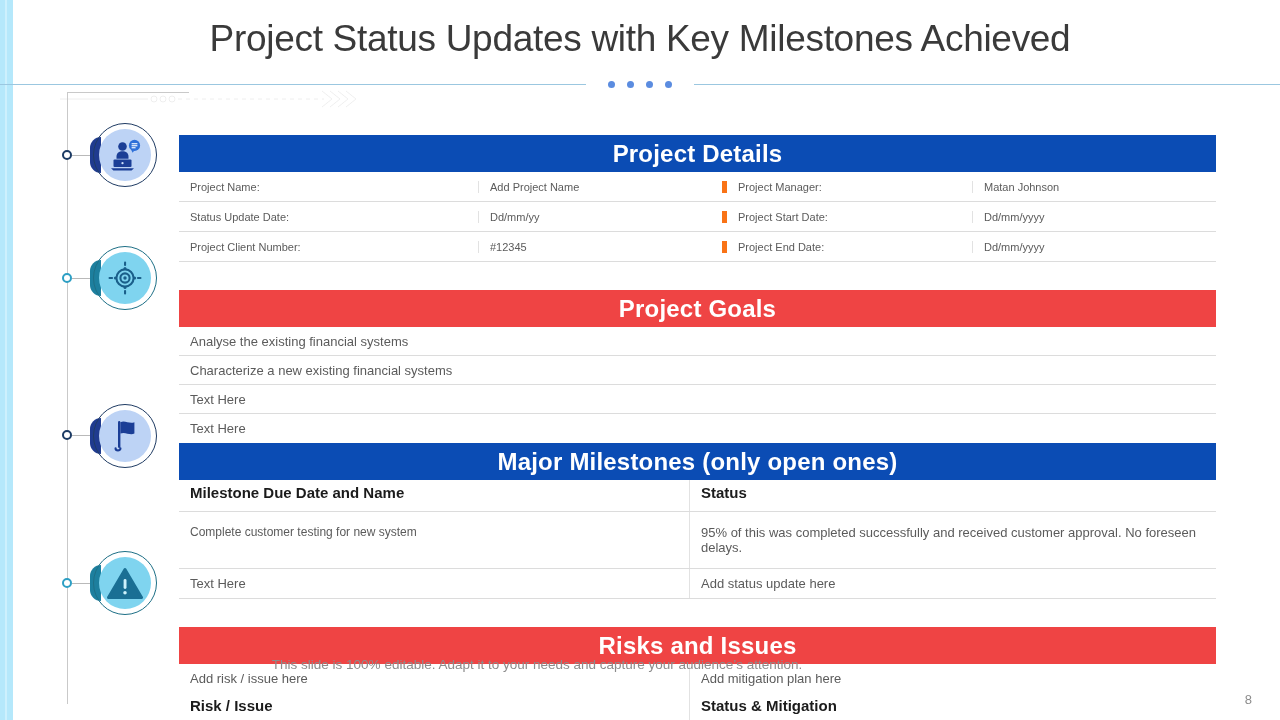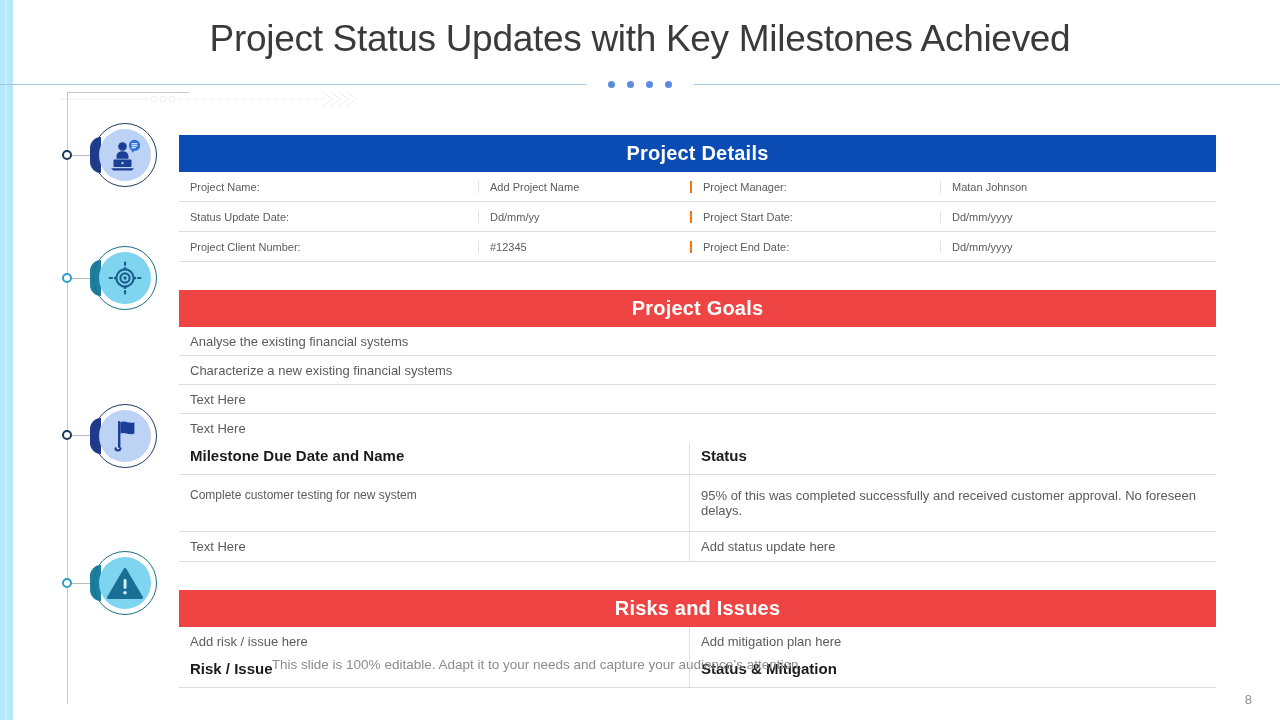--- a/index.html
+++ b/index.html
@@ -95,33 +95,33 @@
   .badge .glyph {
     position:absolute; left:6px; top:6px; width:52px; height:52px;
     display:flex; align-items:center; justify-content:center;
   }
 
   
   .panel { position:absolute; left:179px; top:135px; width:1037px; }
 
   .sec-head {
     height:37px; display:flex; align-items:center; justify-content:center;
-    color:#ffffff; font-size:20px; font-weight:bold; letter-spacing:.2px;
+    color:#ffffff; font-size:24px; font-weight:bold; letter-spacing:.2px;
   }
   .sec-head.navy { background:#0b4cb4; }
   .sec-head.cyan { background:#ef4444;margin-top:28px; }
 
   .rowline { border-bottom:1px solid #dcdcdc; }
 
   
   .drow { display:flex; height:30px; align-items:center; font-size:11px; color:#5b5b5b; }
   .drow > div { padding-left:11px; }
   .dc1 { width:299px; }
   .dc2 { width:212px; border-left:1px solid #e2e2e2; }
-  .dc3 { width:250px; border-left:2px solid #f97316; }
+  .dc3 { width:250px; border-left:5px solid #f97316;margin-left:32px; }
   .dc4 { flex:1; border-left:1px solid #e2e2e2; }
 
   
   .grow {
     height:29px; display:flex; align-items:center;
     font-size:13px; color:#5b5b5b; padding-left:11px;
   }
 
   
   .trow { display:flex; font-size:13px; color:#5b5b5b; }
@@ -279,20 +279,21 @@
     <div class="dc4">Dd/mm/yyyy</div>
   </div>
 
   <div class="sec-head cyan">Project Goals</div>
 
   <div class="grow rowline">Analyse the existing financial systems</div>
   <div class="grow rowline">Characterize a new existing financial systems</div>
   <div class="grow rowline">Text Here</div>
   <div class="grow">Text Here</div>
 
+  <div class="sec-head navy">Major Milestones (only open ones)</div>
 
   <div class="trow head rowline">
     <div class="tc1">Milestone Due Date and Name</div>
     <div class="tc2">Status</div>
   </div>
   <div class="trow tall rowline">
     <div class="tc1">Complete customer testing for new system</div>
     <div class="tc2">95% of this was completed successfully and received customer approval. No foreseen delays.</div>
   </div>
   <div class="trow rowline">

